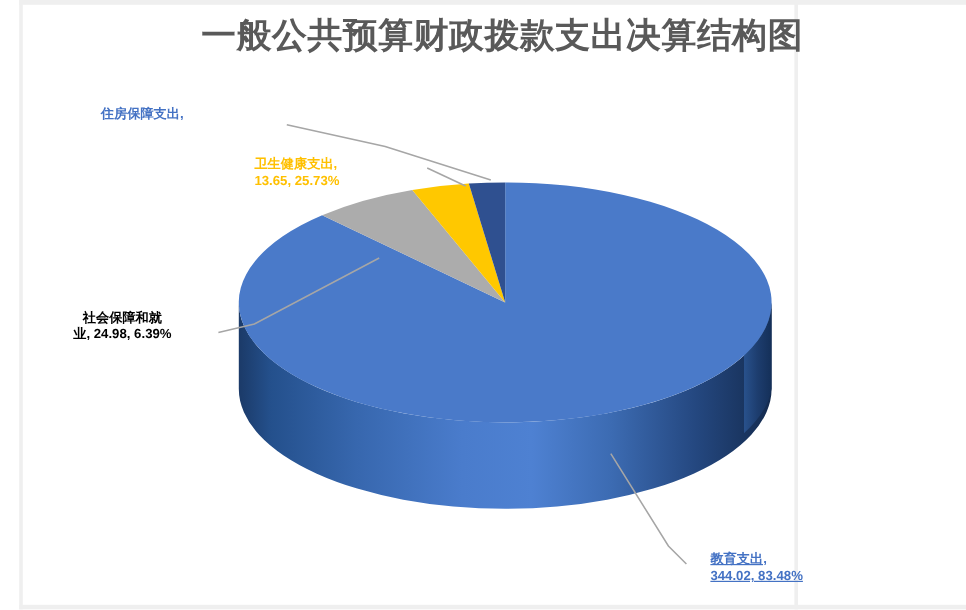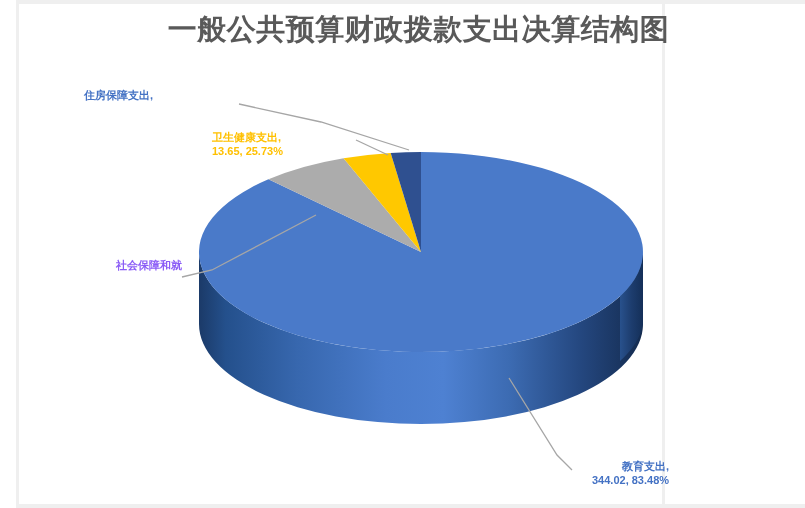--- a/index.html
+++ b/index.html
@@ -52,30 +52,31 @@
     text-align: center;
   }
   .lbl-health {
     left: 196px;
     top: 130px;
     color: #FFC000;
   }
   .lbl-social {
     left: 6px;
     top: 258px;
-    color: #8b5cf6;
-    text-align: right;
+    color: #000000;
+    text-align: center;
     width: 160px;
     white-space: normal;
   }
   .lbl-education {
     left: 576px;
     top: 459px;
     color: #4472C4;
-    text-align: right;
+    text-align: left;
+    text-decoration: underline;
   }
   .lbl-line1, .lbl-line2 { display: block; }
   .edge-strip {
     position: absolute;
     left: 0;
     width: 805px;
     height: 4px;
     background: #efefef;
   }
   .edge-top { top: 0; }
@@ -152,20 +153,21 @@
     <span class="lbl-line1">住房保障支出,</span>
   </div>
 
   <div class="slice-label lbl-health">
     <span class="lbl-line1">卫生健康支出,</span>
     <span class="lbl-line2">13.65, 25.73%</span>
   </div>
 
   <div class="slice-label lbl-social">
     <span class="lbl-line1">社会保障和就</span>
+    <span class="lbl-line2">业, 24.98, 6.39%</span>
   </div>
 
   <div class="slice-label lbl-education">
     <span class="lbl-line1">教育支出,</span>
     <span class="lbl-line2">344.02, 83.48%</span>
   </div>
 
 </div>
 
 </body></html>

